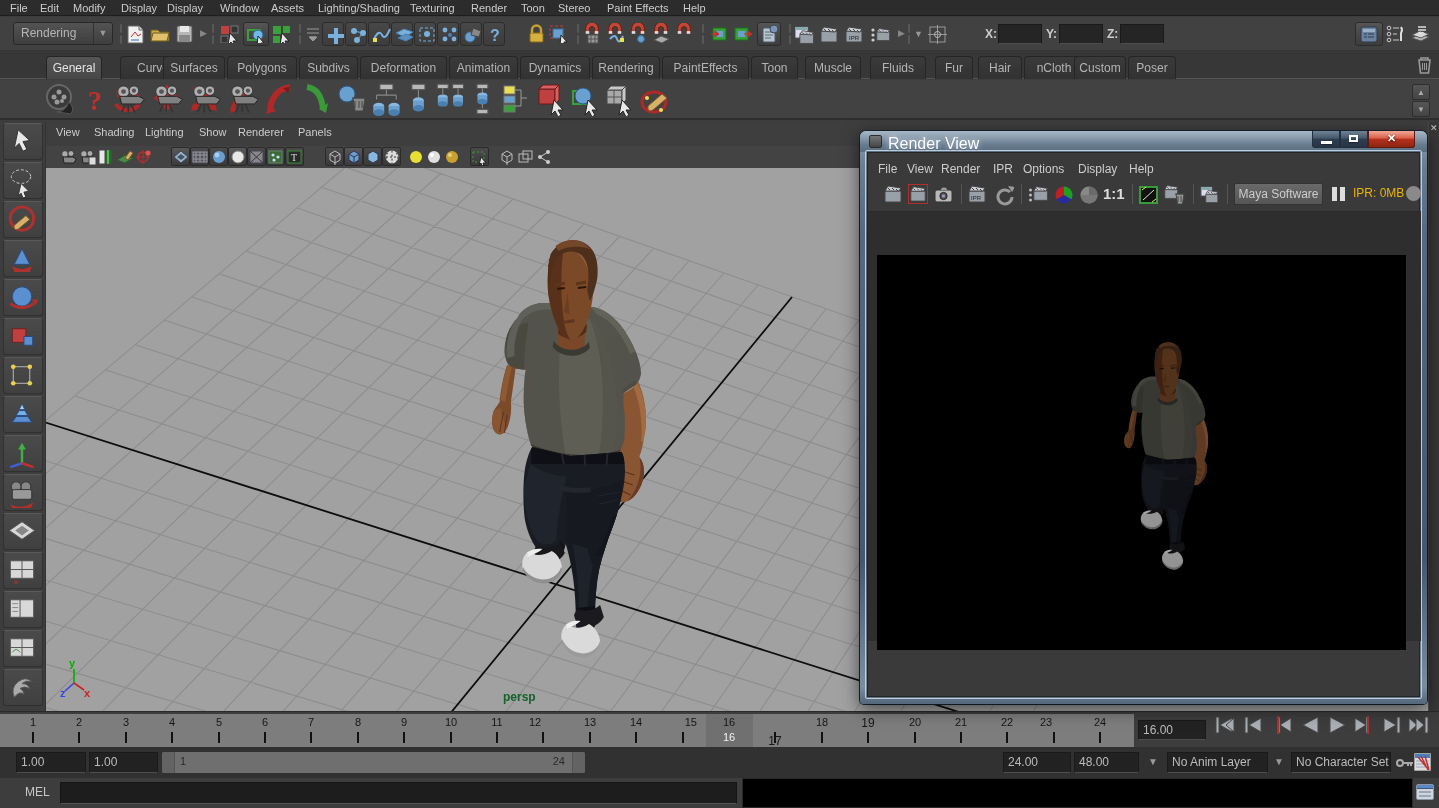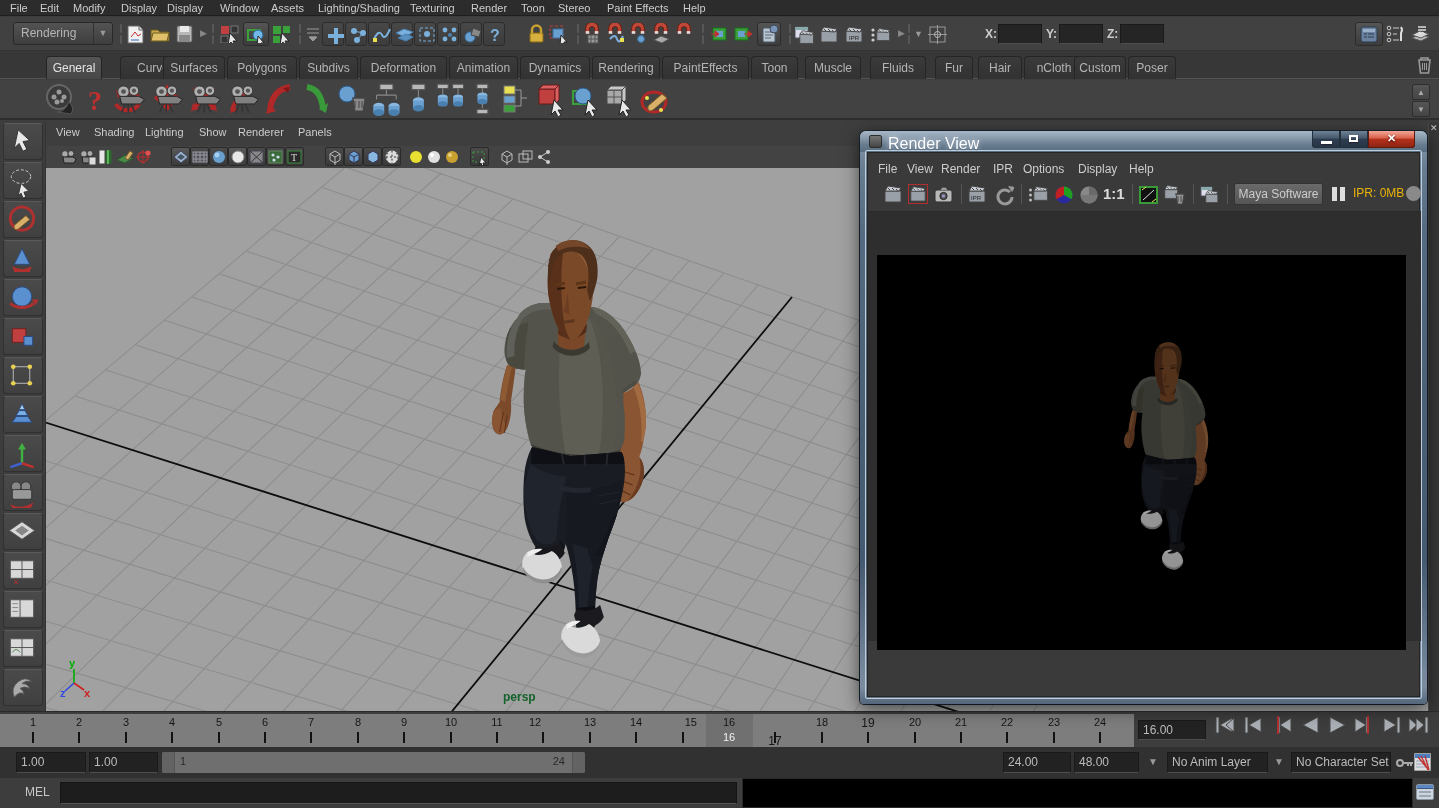--- a/index.html
+++ b/index.html
@@ -800,21 +800,21 @@
 <div class="ab" style="left:808px;top:2px;width:28px;text-align:center;font-size:11px;color:#161616">18</div>
 <div class="ab" style="left:821px;top:18px;width:2px;height:11px;background:#111"></div>
 <div class="ab" style="left:854px;top:2px;width:28px;text-align:center;font-size:12px;color:#161616">19</div>
 <div class="ab" style="left:867px;top:18px;width:2px;height:11px;background:#111"></div>
 <div class="ab" style="left:901px;top:2px;width:28px;text-align:center;font-size:11px;color:#161616">20</div>
 <div class="ab" style="left:914px;top:18px;width:2px;height:11px;background:#111"></div>
 <div class="ab" style="left:947px;top:2px;width:28px;text-align:center;font-size:11px;color:#161616">21</div>
 <div class="ab" style="left:960px;top:18px;width:2px;height:11px;background:#111"></div>
 <div class="ab" style="left:993px;top:2px;width:28px;text-align:center;font-size:11px;color:#161616">22</div>
 <div class="ab" style="left:1006px;top:18px;width:2px;height:11px;background:#111"></div>
-<div class="ab" style="left:1040px;top:2px;width:28px;text-align:center;font-size:11px;color:#161616">23</div>
+<div class="ab" style="left:1040px;top:2px;width:28px;text-align:left;font-size:11px;color:#161616">23</div>
 <div class="ab" style="left:1053px;top:18px;width:2px;height:11px;background:#111"></div>
 <div class="ab" style="left:1086px;top:2px;width:28px;text-align:center;font-size:11px;color:#161616">24</div>
 <div class="ab" style="left:1099px;top:18px;width:2px;height:11px;background:#111"></div>
 <div class="ab" style="left:715px;top:17px;width:28px;text-align:center;font-size:11px;color:#f2f2f2">16</div>
 </div>
 <div class="fld" style="left:1138px;top:8px;width:68px;height:20px;font-size:12px;line-height:18px">16.00</div>
 <svg class="pbt" style="left:1212px" width="26" height="22" viewBox="0 0 26 22">
       <path d="M4 3v16h3V3Z" fill="#a9afb5" stroke="#474747" stroke-width="1"></path>
       <path d="M20 4 8 11l12 7Z" fill="#a9afb5" stroke="#474747" stroke-width="1"></path>
       <path d="M22 4 14 11l8 7Z" fill="#a9afb5" stroke="#474747" stroke-width="1"></path>

